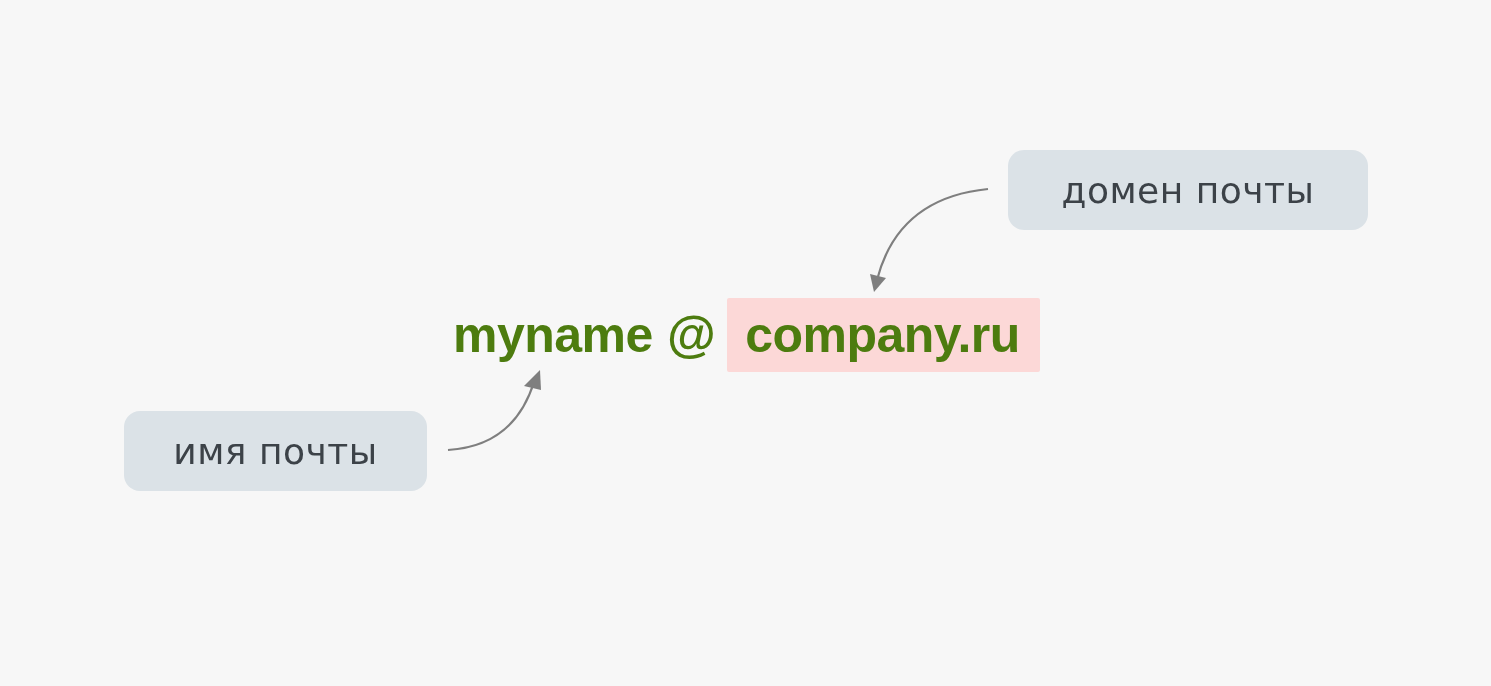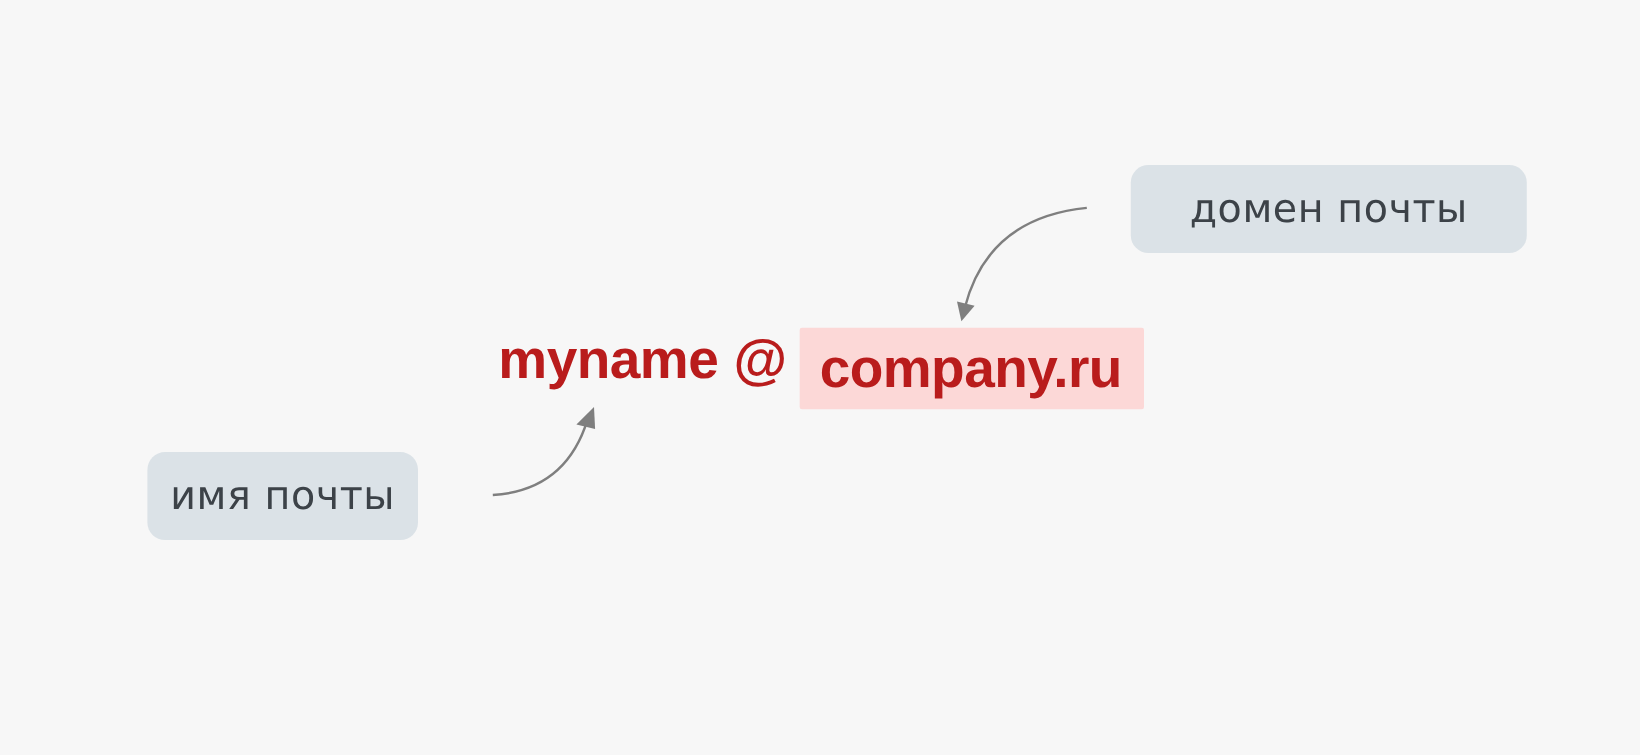--- a/index.html
+++ b/index.html
@@ -12,31 +12,31 @@
     .label-box {
       position: absolute;
       background: #dbe2e7;
       border-radius: 16px;
       color: #3c4248;
       font-family: "DejaVu Sans", sans-serif;
       font-size: 36px;
       display: flex; align-items: center; justify-content: center;
       letter-spacing: 0.5px;
     }
-    #domain-box { left: 1008px; top: 150px; width: 360px; height: 80px; margin-left: 20px; }
-    #name-box { left: 134px; top: 411px; width: 246px; height: 80px; }
+    #domain-box { left: 1008px; top: 150px; width: 360px; height: 80px; }
+    #name-box { left: 124px; top: 411px; width: 303px; height: 80px; }
     .email {
       position: absolute;
       left: 453px; top: 298px;
       height: 74px;
-      display: flex; 
+      display: flex; align-items: center;
       font-family: "Liberation Sans", sans-serif;
       font-weight: bold;
       font-size: 50px;
-      color: #b91c1c;
+      color: #4d7c0f;
       letter-spacing: -0.5px;
     }
     .email .part-at { margin: 0 12px 0 14px; }
     .email .part-domain {
       background: #fcd8d7;
       border-radius: 2px;
       padding: 0 20px 0 18px;
       height: 74px;
       display: flex; align-items: center;
     }

